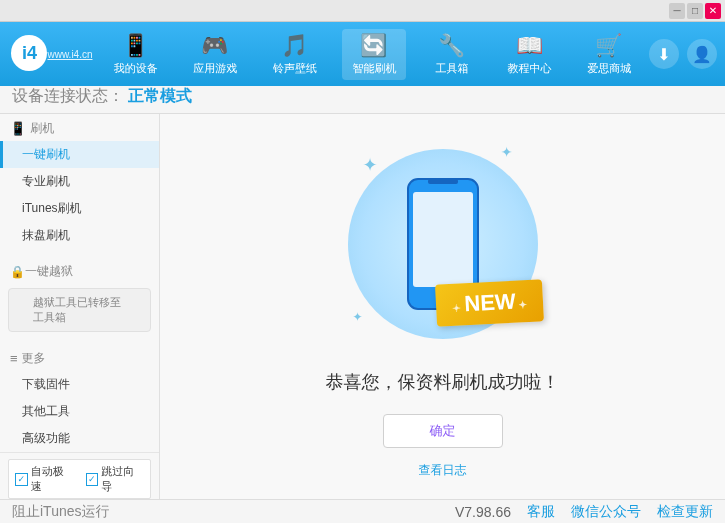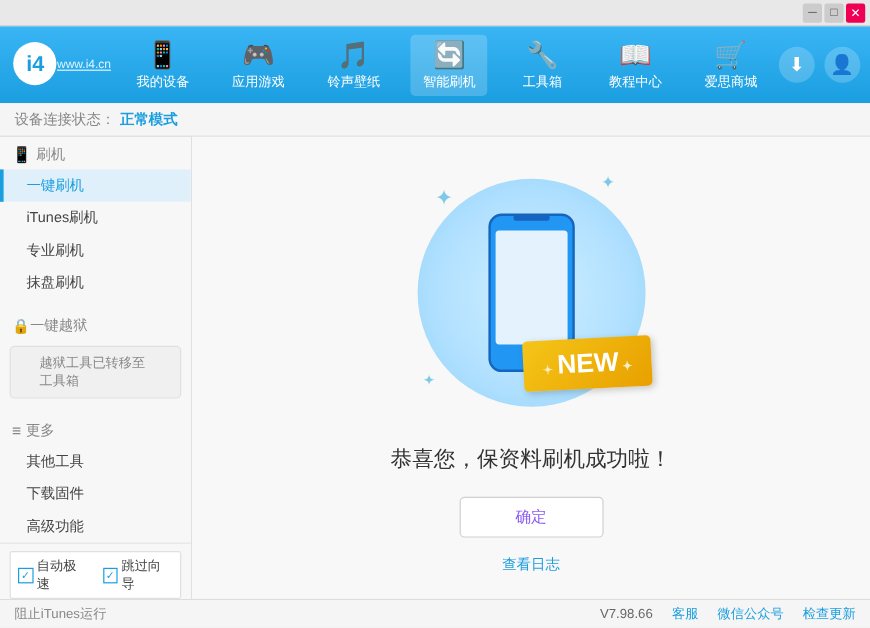--- a/index.html
+++ b/index.html
@@ -68,23 +68,23 @@
     .main-area {
       display: flex;
       height: calc(523px - 22px - 64px - 28px - 24px);
     }
 
     
     .status-bar {
       height: 28px;
       background: #f5f5f5;
       border-bottom: 1px solid #ddd;
-      display: flex; align-items: center;
+      display: flex; align-items: flex-start;
       padding: 0 12px;
-      font-size: 12px; color: #555;
+      font-size: 16px; color: #555;
     }
     .status-label { color: #888; }
     .status-value { color: #1a9ee0; font-weight: bold; margin-left: 4px; }
 
     
     .sidebar {
       width: 160px;
       background: #f7f7f7;
       border-right: 1px solid #e0e0e0;
       display: flex; flex-direction: column;
@@ -216,21 +216,21 @@
       cursor: pointer;
     }
 
     
     .bottom-bar {
       height: 24px;
       background: #f5f5f5;
       border-top: 1px solid #ddd;
       display: flex; align-items: center;
       padding: 0 12px;
-      font-size: 11px;
+      font-size: 14px;
       color: #666;
     }
     .bottom-bar-left { display: flex; align-items: center; gap: 4px; }
     .bottom-bar-right { margin-left: auto; display: flex; align-items: center; gap: 16px; }
 
     
     .sidebar-footer {
       margin-top: auto;
       padding: 6px 8px;
       border-top: 1px solid #e5e5e5;
@@ -324,24 +324,24 @@
   <div class="sidebar">
 
     <div class="sidebar-section-title">
       <span class="icon">📱</span>
       <span>刷机</span>
     </div>
     <div class="sidebar-item active">
       <span>一键刷机</span>
     </div>
     <div class="sidebar-item">
+      <span>专业刷机</span>
+    </div>
+    <div class="sidebar-item">
       <span>iTunes刷机</span>
-    </div>
-    <div class="sidebar-item">
-      <span>专业刷机</span>
     </div>
     <div class="sidebar-item">
       <span>抹盘刷机</span>
     </div>
 
     <div class="sidebar-divider"></div>
 
     <div class="sidebar-section-title">
       <span class="lock-icon">🔒</span>
       <span>一键越狱</span>
@@ -350,24 +350,24 @@
       <span>越狱工具已转移至工具箱</span>
     </div>
 
     <div class="sidebar-divider"></div>
 
     <div class="sidebar-section-title">
       <span class="icon">≡</span>
       <span>更多</span>
     </div>
     <div class="sidebar-item">
+      <span>下载固件</span>
+    </div>
+    <div class="sidebar-item">
       <span>其他工具</span>
-    </div>
-    <div class="sidebar-item">
-      <span>下载固件</span>
     </div>
     <div class="sidebar-item">
       <span>高级功能</span>
     </div>
 
     <div class="sidebar-footer">
       <div class="checkbox-row">
         <div class="checkbox-item">
           <div class="cb">✓</div>
           <span>自动极速</span>

